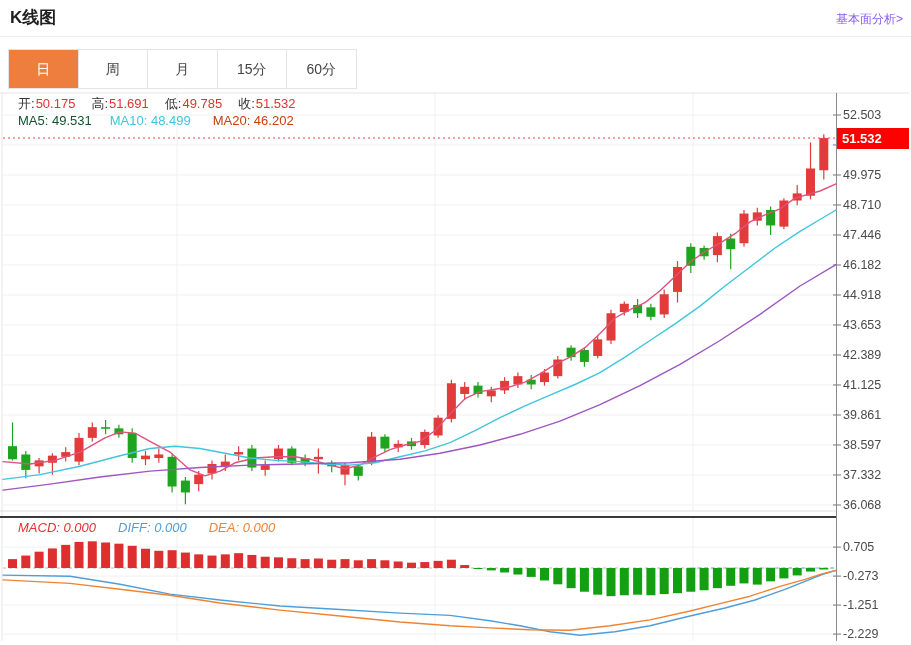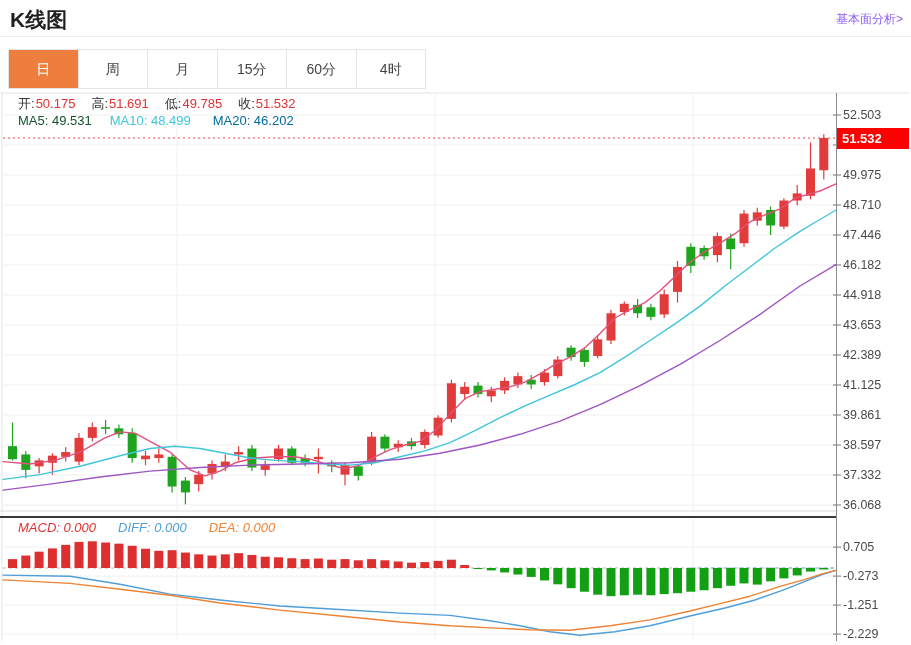--- a/index.html
+++ b/index.html
@@ -1,18 +1,18 @@
 <!DOCTYPE html>
 <html><head>
 <meta charset="utf-8">
 <style>
   html,body{margin:0;padding:0;background:#fff;}
   .page{position:relative;width:911px;height:645px;background:#fff;overflow:hidden;
         font-family:"Liberation Sans","DejaVu Sans",sans-serif;}
-  .page-title{position:absolute;left:10px;top:6px;font-size:21px;font-weight:bold;color:#1f1f1f;}
+  .page-title{position:absolute;left:10px;top:6px;font-size:17px;font-weight:bold;color:#1f1f1f;}
   .fund-link{position:absolute;right:8px;top:11px;font-size:12px;color:#8b5cf6;cursor:pointer;}
   .hdr-line{position:absolute;left:0;right:0;top:36px;height:1px;background:#ececec;}
   .tabs{position:absolute;left:8px;top:49px;display:flex;border:1px solid #e4e4e4;background:#fff;}
   .tab{width:68.5px;height:38px;line-height:38px;text-align:center;font-size:14px;color:#444;
        border-right:1px solid #e4e4e4;cursor:pointer;user-select:none;}
   .tab:last-child{border-right:none;}
   .tab.active{color:#fff;font-weight:normal;}
   .info{position:absolute;font-size:13px;white-space:nowrap;z-index:5;text-align:center;}
   .info span{margin-right:5px;}
   #ohlc{left:18px;top:95px;}
@@ -29,21 +29,20 @@
   <div class="page-title">K线图</div>
   <div class="fund-link">基本面分析&gt;</div>
   <div class="hdr-line"></div>
 
   <div class="tabs" id="tabs">
       <div class="tab active" style="background: rgb(238, 126, 62);">日</div>
       <div class="tab">周</div>
       <div class="tab">月</div>
       <div class="tab">15分</div>
       <div class="tab">60分</div>
-      <div class="tab">4时</div>
     </div>
 
   <svg id="chart" width="911" height="645" viewBox="0 0 911 645">
       <line x1="3" y1="115" x2="836" y2="115" stroke="#f0f0f0" stroke-width="1"></line>
       <line x1="833" y1="115" x2="841" y2="115" stroke="#777777" stroke-width="1"></line>
       <text x="843" y="119" font-size="12.5" fill="#4a4a4a" font-family="Liberation Sans, DejaVu Sans, sans-serif">52.503</text>
       <line x1="3" y1="144.999776" x2="836" y2="144.999776" stroke="#f0f0f0" stroke-width="1"></line>
       <line x1="833" y1="144.999776" x2="841" y2="144.999776" stroke="#777777" stroke-width="1"></line>
       <text x="843" y="148.999776" font-size="12.5" fill="#4a4a4a" font-family="Liberation Sans, DejaVu Sans, sans-serif">51.239</text>
       <line x1="3" y1="174.999552" x2="836" y2="174.999552" stroke="#f0f0f0" stroke-width="1"></line>
@@ -295,17 +294,17 @@
       <rect x="766.1" y="568" width="9" height="13.3425" fill="#12a012"></rect>
       <rect x="779.4000000000001" y="568" width="9" height="10.3775" fill="#12a012"></rect>
       <rect x="792.7" y="568" width="9" height="7.4125" fill="#12a012"></rect>
       <rect x="806" y="568" width="9" height="3.558" fill="#12a012"></rect>
       <rect x="819.3000000000001" y="568" width="9" height="1.4825" fill="#12a012"></rect>
       <path d="M3,575.1 L70,576.3 L120,584.3 L170,594.1 L220,600.0 L280,606.0 L340,609.5 L400,613.1 L450,615.4 L490,620.8 L520,625.8 L550,631.7 L580,635.3 L615,631.7 L650,625.8 L690,616.0 L725,608.0 L755,600.0 L785,589.3 L805,581.3 L822,574.5 L836,570.4" fill="none" stroke="#4f9ed9" stroke-width="1.4" stroke-linejoin="round" stroke-linecap="round"></path>
       <path d="M3,579.9 L70,583.4 L120,589.3 L170,595.3 L220,603.0 L280,610.1 L340,616.0 L400,622.0 L450,625.8 L490,627.9 L530,629.7 L570,630.3 L610,625.8 L650,619.9 L690,611.0 L720,603.6 L750,596.2 L780,586.4 L805,579.3 L822,573.9 L836,570.4" fill="none" stroke="#ef8334" stroke-width="1.4" stroke-linejoin="round" stroke-linecap="round"></path>
     </svg>
 
   <div class="info" id="ohlc"><span style="color: rgb(51, 51, 51); margin-right: 1px;">开:</span><span style="color: rgb(224, 50, 50); margin-right: 16px;">50.175</span><span style="color: rgb(51, 51, 51); margin-right: 1px;">高:</span><span style="color: rgb(224, 50, 50); margin-right: 16px;">51.691</span><span style="color: rgb(51, 51, 51); margin-right: 1px;">低:</span><span style="color: rgb(224, 50, 50); margin-right: 16px;">49.785</span><span style="color: rgb(51, 51, 51); margin-right: 1px;">收:</span><span style="color: rgb(224, 50, 50); margin-right: 16px;">51.532</span></div>
-  <div class="info" id="ma"><span style="color: #14532d; margin-right: 18px;">MA5: 49.531</span><span style="color: rgb(63, 198, 221); margin-right: 15px;">MA10: 48.499</span><span style="color: #0369a1; margin-right: 36px; padding-left: 7px;">MA20: 46.202</span></div>
+  <div class="info" id="ma"><span style="color: #14532d; margin-right: 18px;">MA5: 49.531</span><span style="color: rgb(63, 198, 221); margin-right: 15px;">MA10: 48.499</span><span style="color: #c2410c; margin-right: 36px; padding-left: 7px;">MA20: 46.202</span></div>
   <div class="info" id="macdinfo"><span style="color: rgb(224, 50, 50); margin-right: 22px;">MACD: 0.000</span><span style="color: rgb(79, 158, 217); margin-right: 22px;">DIFF: 0.000</span><span style="color: rgb(239, 131, 52); margin-right: 22px;">DEA: 0.000</span></div>
 
   <div class="price-tag" style="background: rgb(253, 0, 0); color: rgb(255, 255, 255);">51.532</div>
 </div>
 
 </body></html>

